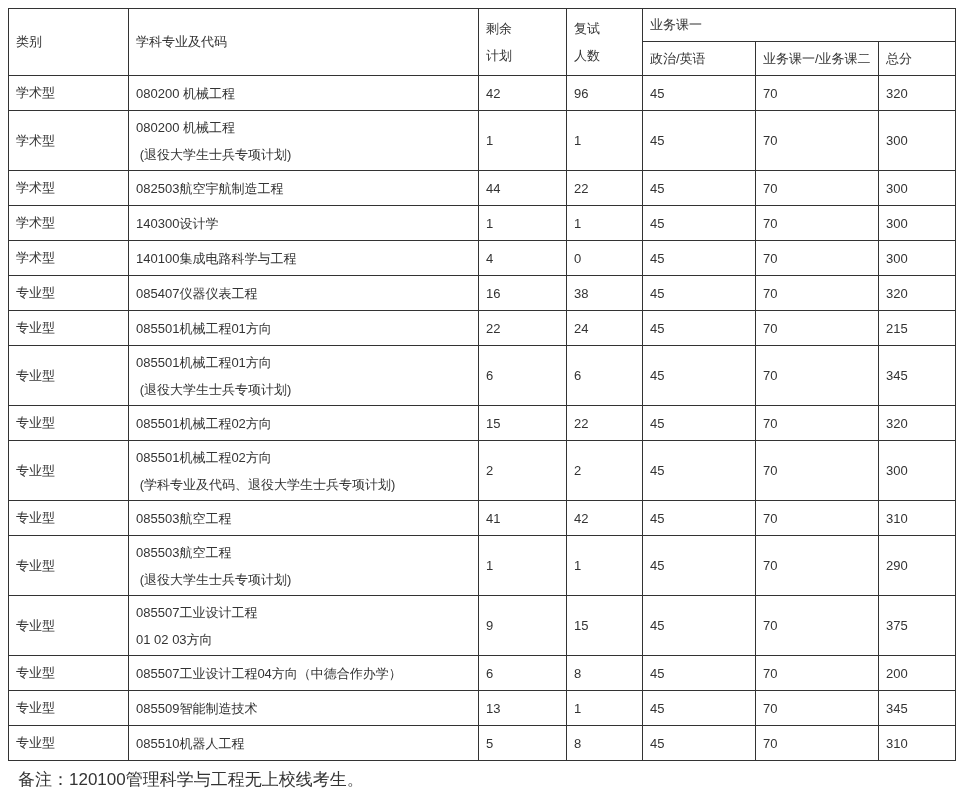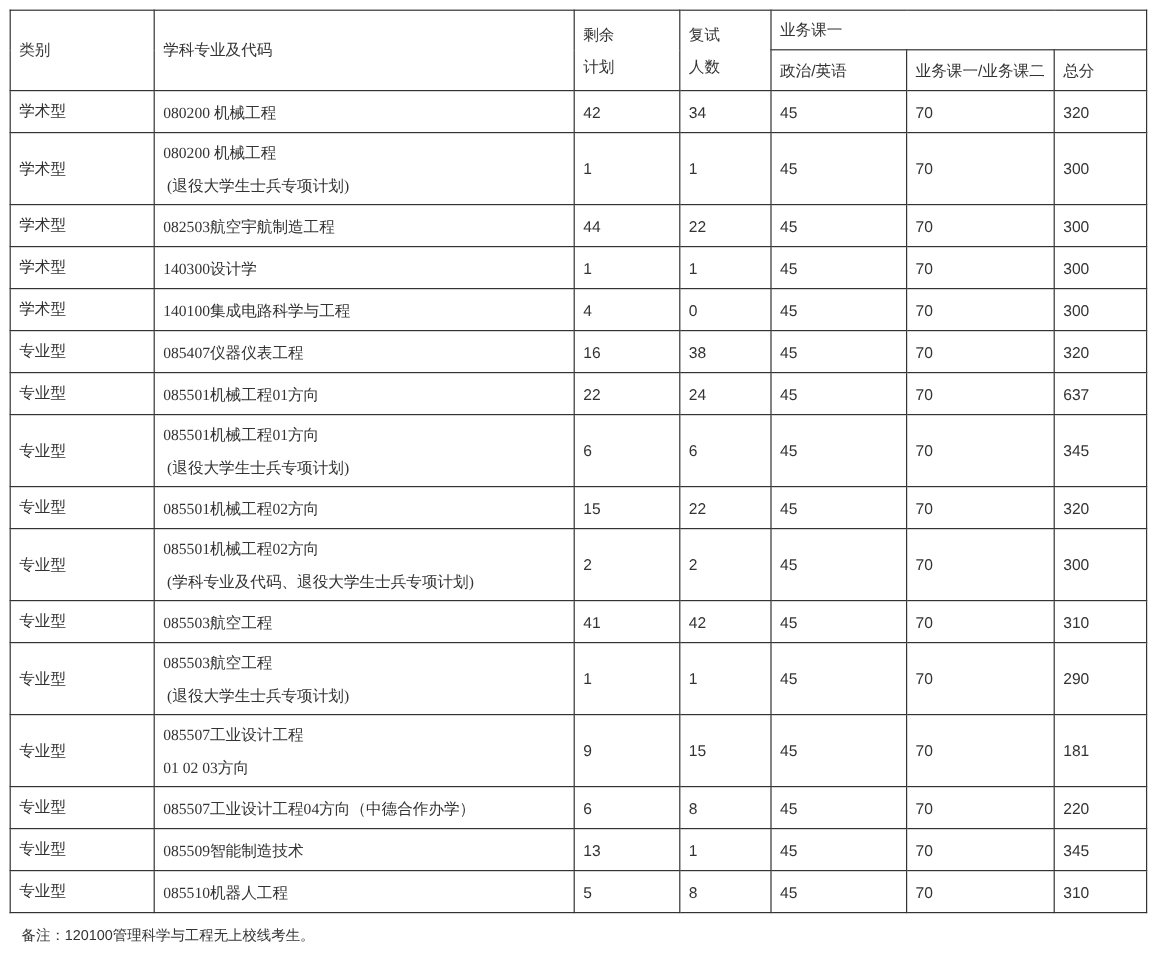--- a/index.html
+++ b/index.html
@@ -30,26 +30,25 @@
     vertical-align: middle;
     padding: 0 7px;
     color: #333333;
     overflow: hidden;
   }
   .score-table thead tr.h1 { height: 33px; }
   .score-table thead tr.h2 { height: 34px; }
   .line {
     line-height: 15px;
     white-space: pre-wrap;
-    font-family: Liberation Serif, serif;
   }
   .line + .line { margin-top: 12px; }
   .note {
     margin: 11px 0 0 10px;
-    font-size: 12px;
+    font-size: 17px;
     color: #333333;
     line-height: 15px;
   }
 </style>
 </head>
 <body>
 
 <div class="page">
   <table class="score-table">
     <colgroup>
@@ -81,21 +80,21 @@
         <th>总分</th>
       </tr>
     </thead>
     <tbody>
         <tr style="height: 35px;">
           <td>学术型</td>
           <td>
             <div class="line">080200 机械工程</div>
           </td>
           <td>42</td>
-          <td>34</td>
+          <td>96</td>
           <td>45</td>
           <td>70</td>
           <td>320</td>
         </tr>
         <tr style="height: 60px;">
           <td>学术型</td>
           <td>
             <div class="line">080200 机械工程</div>
             <div class="line"> (退役大学生士兵专项计划)</div>
           </td>
@@ -151,21 +150,21 @@
         </tr>
         <tr style="height: 35px;">
           <td>专业型</td>
           <td>
             <div class="line">085501机械工程01方向</div>
           </td>
           <td>22</td>
           <td>24</td>
           <td>45</td>
           <td>70</td>
-          <td>637</td>
+          <td>215</td>
         </tr>
         <tr style="height: 60px;">
           <td>专业型</td>
           <td>
             <div class="line">085501机械工程01方向</div>
             <div class="line"> (退役大学生士兵专项计划)</div>
           </td>
           <td>6</td>
           <td>6</td>
           <td>45</td>
@@ -221,32 +220,32 @@
         <tr style="height: 60px;">
           <td>专业型</td>
           <td>
             <div class="line">085507工业设计工程</div>
             <div class="line">01 02 03方向</div>
           </td>
           <td>9</td>
           <td>15</td>
           <td>45</td>
           <td>70</td>
-          <td>181</td>
+          <td>375</td>
         </tr>
         <tr style="height: 35px;">
           <td>专业型</td>
           <td>
             <div class="line">085507工业设计工程04方向（中德合作办学）</div>
           </td>
           <td>6</td>
           <td>8</td>
           <td>45</td>
           <td>70</td>
-          <td>220</td>
+          <td>200</td>
         </tr>
         <tr style="height: 35px;">
           <td>专业型</td>
           <td>
             <div class="line">085509智能制造技术</div>
           </td>
           <td>13</td>
           <td>1</td>
           <td>45</td>
           <td>70</td>

